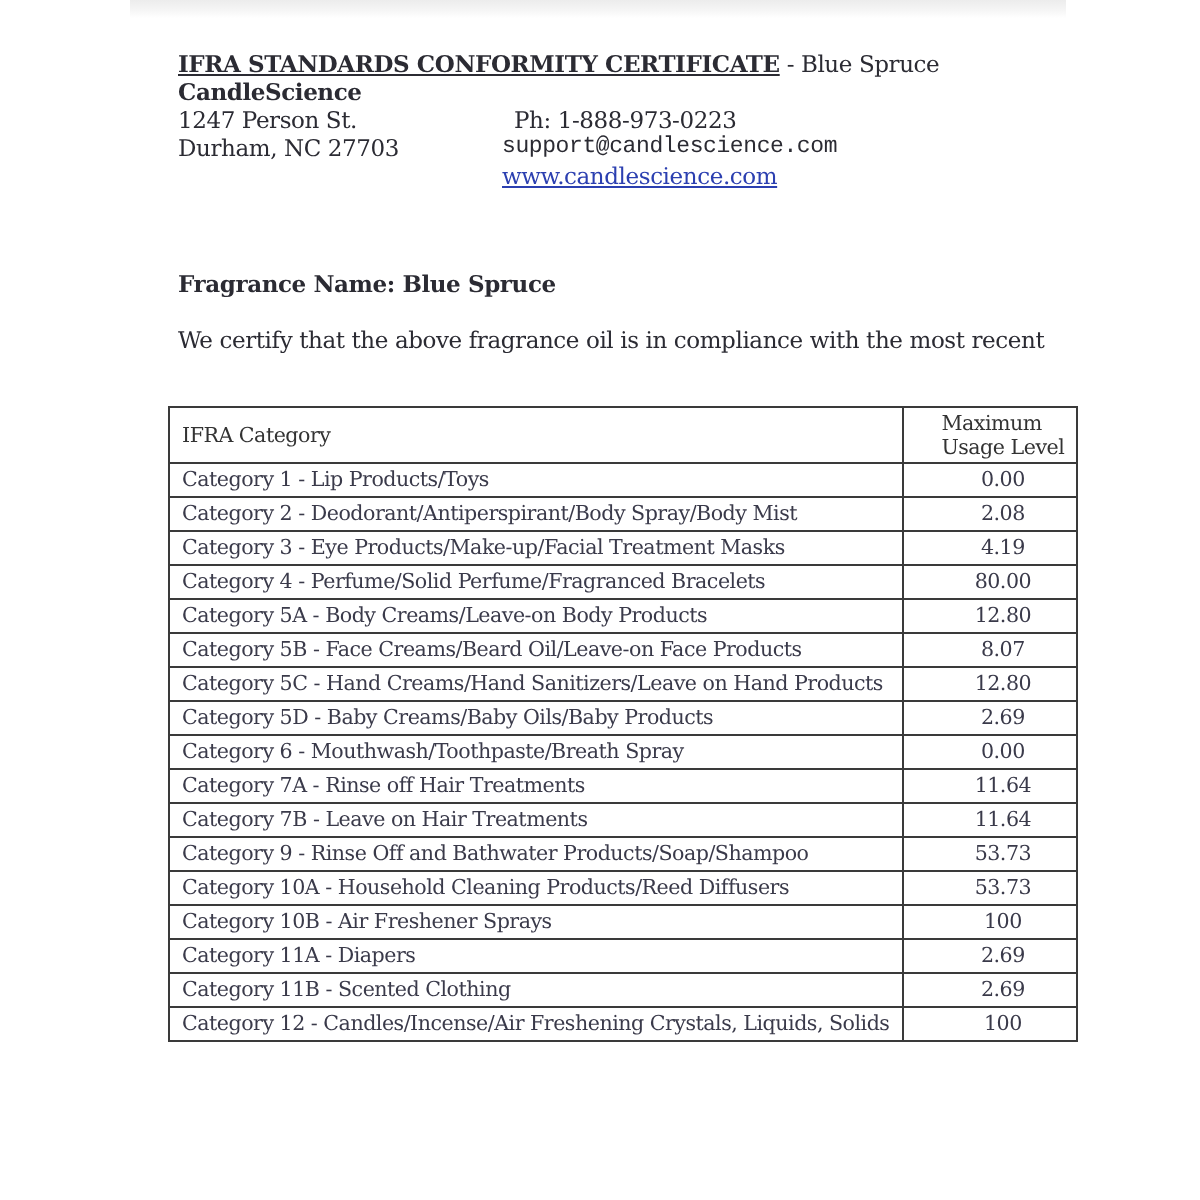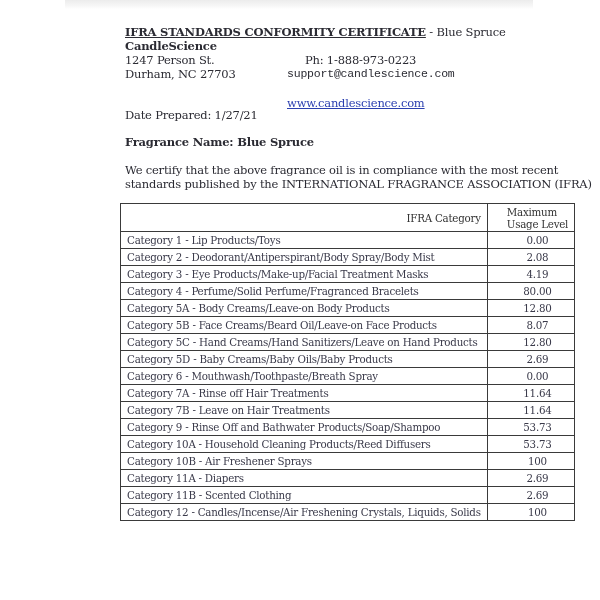--- a/index.html
+++ b/index.html
@@ -1,52 +1,50 @@
 <!DOCTYPE html>
 <html><head>
 <meta charset="utf-8">
 <style>
   html, body { margin:0; padding:0; background:#ffffff; }
   body { width:600px; height:600px; position:relative; overflow:hidden;
          font-family:"DejaVu Serif","Liberation Serif",serif; color:#2b2b33; }
   .topbar { position:absolute; left:65px; top:0; width:468px; height:9px;
             background:linear-gradient(#ececec,#f6f6f6 60%,#ffffff); }
-  .page { position:absolute; left:0; top:0; width:516px; height:600px;margin-left:36px; }
+  .page { position:absolute; left:0; top:0; width:516px; height:600px; }
   .t { position:absolute; font-size:11.5px; line-height:14px; white-space:nowrap; letter-spacing:-0.2px; }
   .bold { font-weight:bold; }
   .ul { text-decoration:underline; }
   .link { color:#2b3fb0; text-decoration:underline; }
   table { position:absolute; left:84px; top:203px; width:423px; border-collapse:collapse;
           font-size:10.3px; letter-spacing:-0.25px; }
   td, th { border:1.5px solid #3a3a3a; padding:0 6px; height:16px; line-height:15px;
            font-weight:normal; text-align:left; white-space:nowrap; color:#3a3a4a; }
-  th { height:27px; line-height:12px; vertical-align:middle; color:#333;text-align:right; }
+  th { height:27px; line-height:12px; vertical-align:middle; color:#333; }
   td.val, th.val { width:74px; text-align:center;padding-left:19px; }
   th.val { text-align:left; }
 </style>
 </head>
 <body>
 
 <div class="topbar"></div>
 
 <div class="page">
   <div class="t" style="left:89px;top:25px;">
     <span class="bold ul">IFRA STANDARDS CONFORMITY CERTIFICATE</span><span> - Blue Spruce</span>
   </div>
   <div class="t bold" style="left:89px;top:39px;">CandleScience</div>
   <div class="t" style="left:89px;top:53px;">1247 Person St.</div>
   <div class="t" style="left:89px;top:67px;">Durham, NC 27703</div>
-  <div class="t" style="left:269px;top:53px;">Ph: 1-888-973-0223</div>
+  <div class="t" style="left:257px;top:53px;">Ph: 1-888-973-0223</div>
   <div class="t" style="left:251px;top:67px;font-family:Liberation Mono, monospace;">support@candlescience.com</div>
-  <div class="t link" style="left:251px;top:96px;text-align:center;">www.candlescience.com</div>
+  <div class="t link" style="left:251px;top:81px;text-align:center;">www.candlescience.com</div>
 
-  <div class="t" style="left:89px;top:108px;">Date Prepared: 1/27/21</div>
   <div class="t bold" style="left:89px;top:135px;">Fragrance Name: Blue Spruce</div>
   <div class="t" style="left:89px;top:163px;">We certify that the above fragrance oil is in compliance with the most recent</div>
-  <div class="t" style="left:89px;top:177px;">standards published by the INTERNATIONAL FRAGRANCE ASSOCIATION (IFRA)</div>
 
   <table>
     <thead>
       <tr>
         <th>IFRA Category</th>
         <th class="val">
           <div>Maximum</div>
           <div>Usage Level</div>
         </th>
       </tr>

